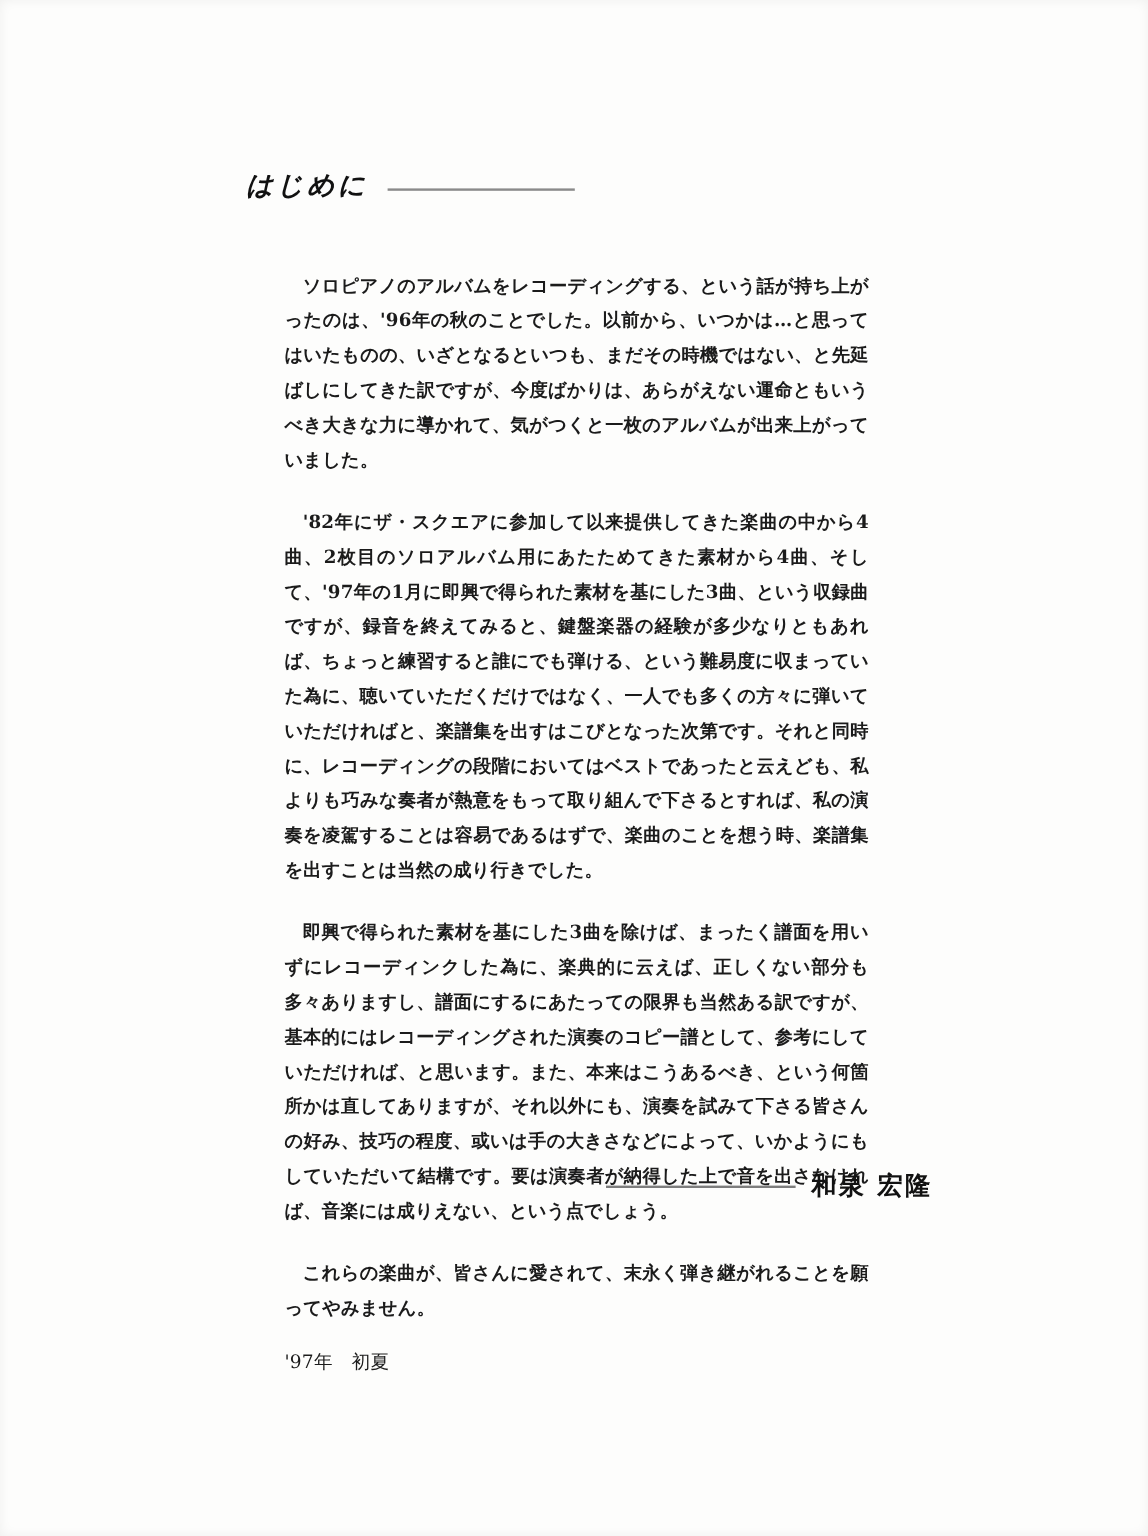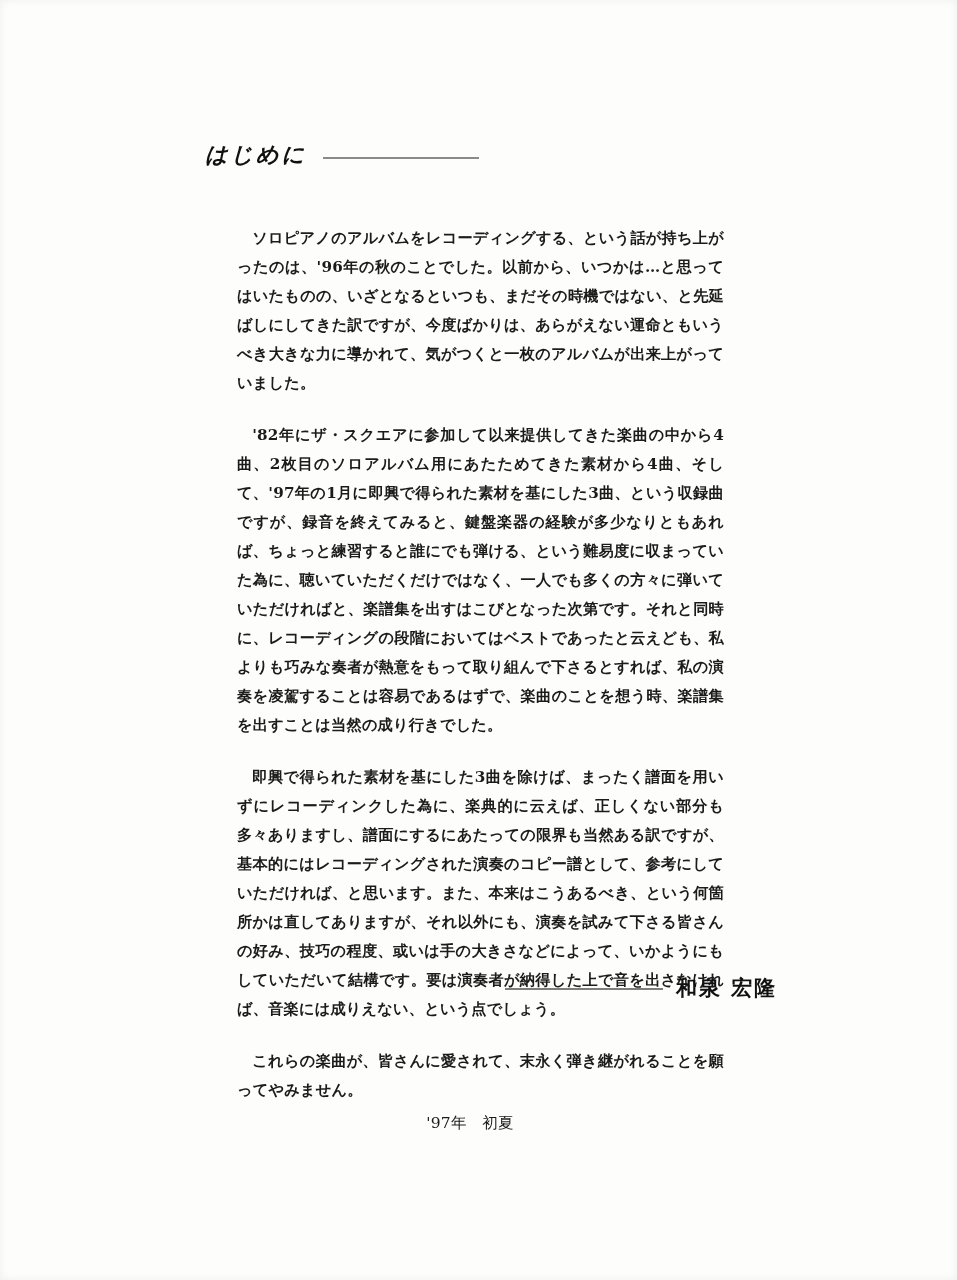--- a/index.html
+++ b/index.html
@@ -50,24 +50,24 @@
     text-align: justify;
     text-justify: inter-ideograph;
     letter-spacing: 0.2px;
   }
   .body-text p {
     margin: 0 0 23px 0;
     text-indent: 1em;
     font-weight: bold;
   }
   .body-text p.last {
-    margin-bottom: 4px;
+    margin-bottom: 16px;
   }
   .date-line {
-    text-align: center;
+    text-align: left;
     padding-right: 21px;
     line-height: 29px;
     font-size: 15.5px;
   }
   .signature-row {
     position: absolute;
     left: 505px;
     top: 974px;
     display: flex;
     align-items: center;

